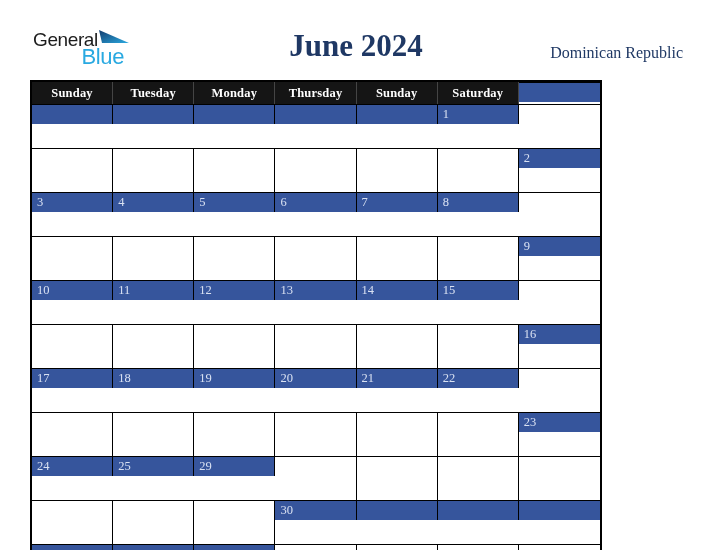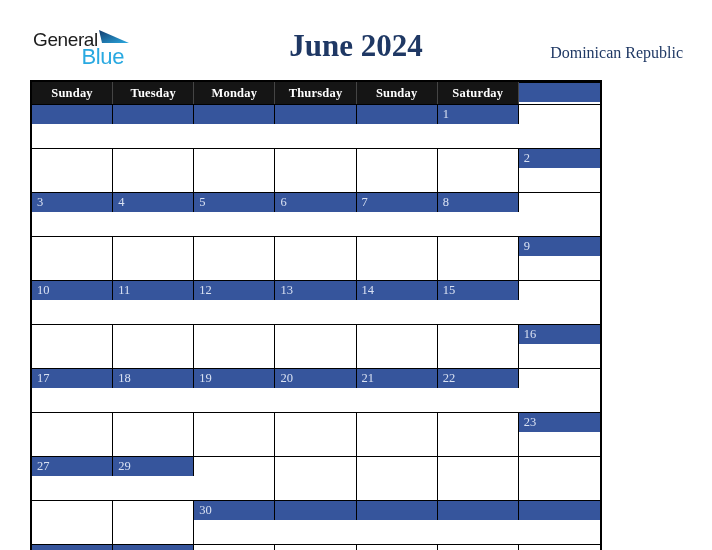--- a/index.html
+++ b/index.html
@@ -196,21 +196,22 @@
 
     <div class="scell"></div>
     <div class="scell"></div>
     <div class="scell"></div>
     <div class="scell"></div>
     <div class="scell"></div>
     <div class="scell"></div>
     <div class="scell"></div>
 
     <div class="dcell">23</div>
-    <div class="dcell">27</div>
+    <div class="dcell">24</div>
+    <div class="dcell">25</div>
     <div class="dcell">29</div>
 
     <div class="scell"></div>
     <div class="scell"></div>
     <div class="scell"></div>
     <div class="scell"></div>
     <div class="scell"></div>
     <div class="scell"></div>
     <div class="scell"></div>
 

